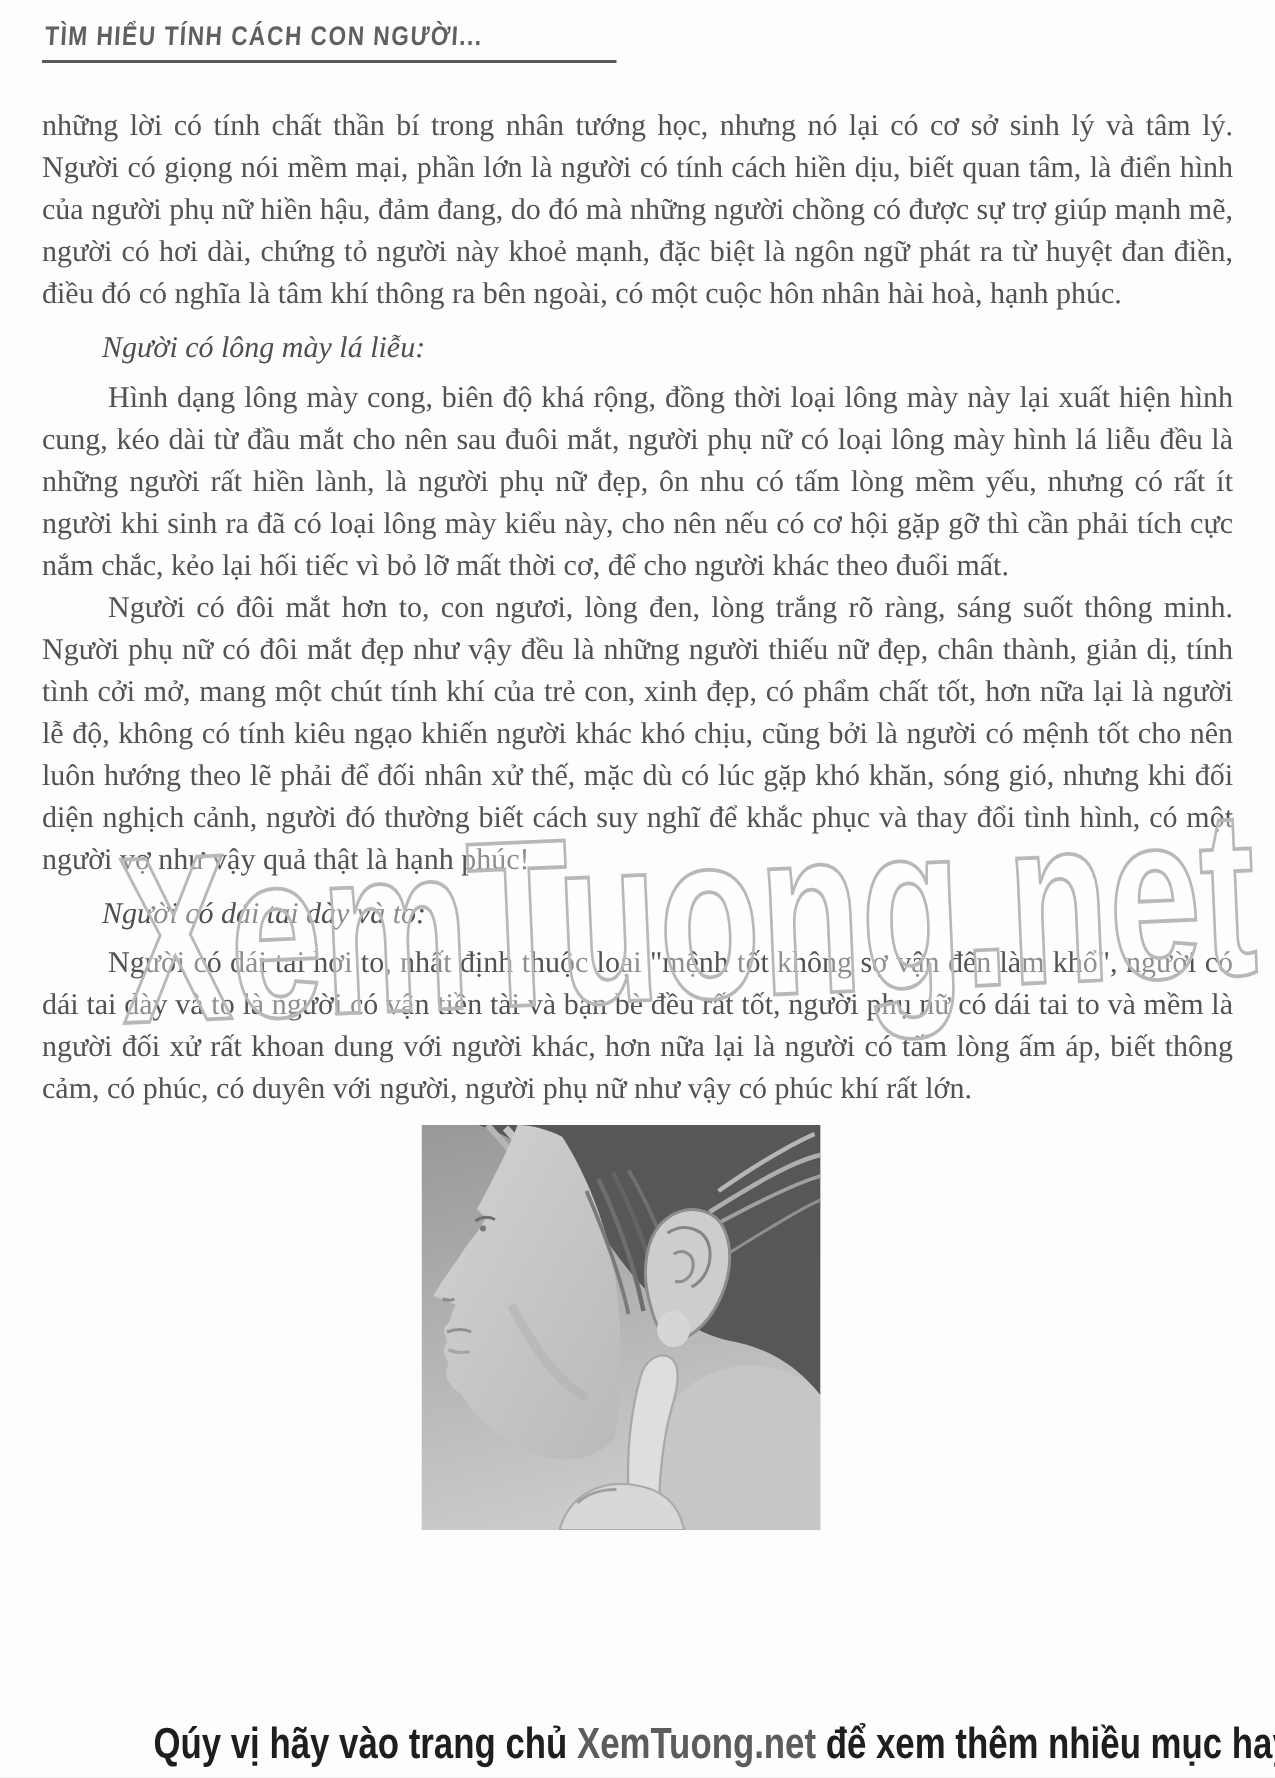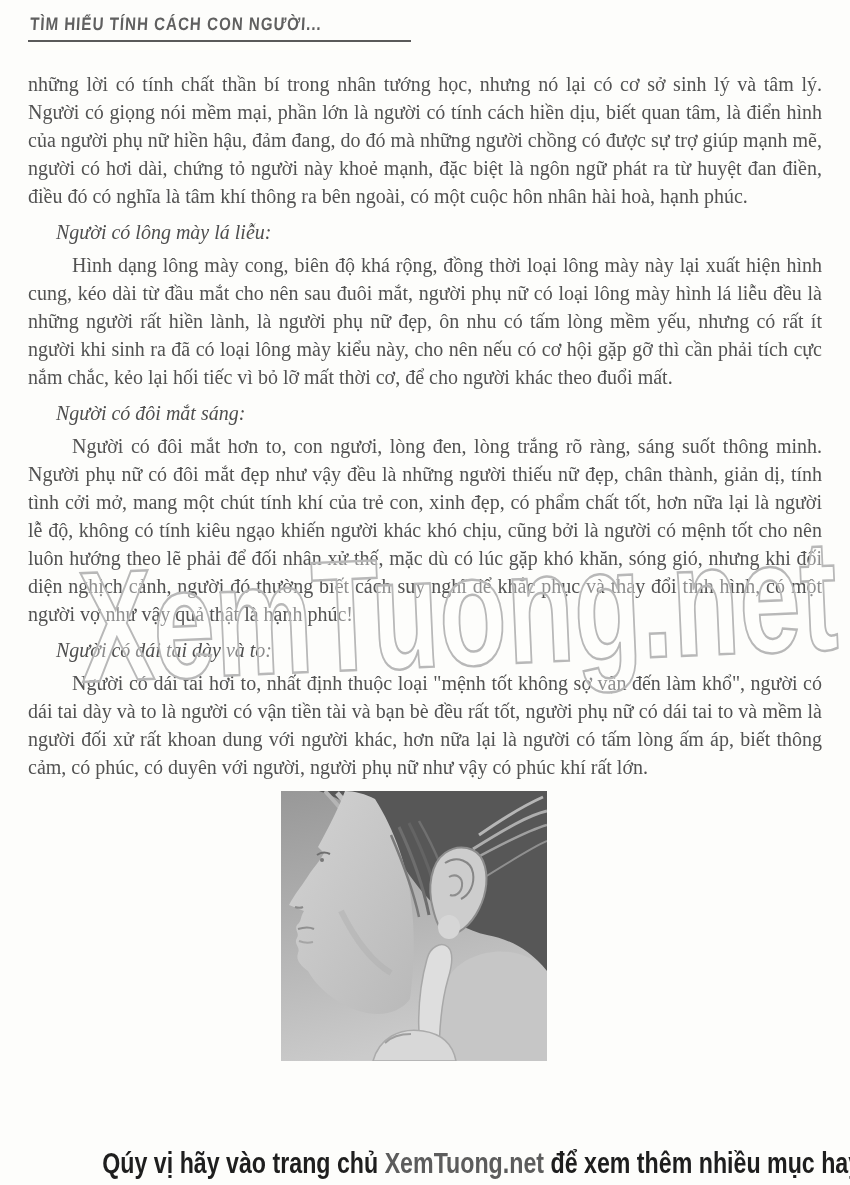--- a/index.html
+++ b/index.html
@@ -38,21 +38,21 @@
     width:794px;
     color:#525252;
     font-size:20px;
     line-height:28px;
     text-align:justify;
     z-index:1;
   }
   .content p { margin:0; text-indent:44px; }
   .content p.no-indent { text-indent:0; }
   .sec-heading {
-    margin:9px 0 6px 28px;
+    margin:9px 0 6px 40px;
     font-size:20px;
     line-height:26px;
     font-style:italic;
     font-weight:normal;
     color:#4e4e4e;
     text-align:left;
   }
 
   
   .watermark {
@@ -95,21 +95,20 @@
     </span>
   </div>
 
   <div class="content">
 
     <p class="no-indent">những lời có tính chất thần bí trong nhân tướng học, nhưng nó lại có cơ sở sinh lý và tâm lý. Người có giọng nói mềm mại, phần lớn là người có tính cách hiền dịu, biết quan tâm, là điển hình của người phụ nữ hiền hậu, đảm đang, do đó mà những người chồng có được sự trợ giúp mạnh mẽ, người có hơi dài, chứng tỏ người này khoẻ mạnh, đặc biệt là ngôn ngữ phát ra từ huyệt đan điền, điều đó có nghĩa là tâm khí thông ra bên ngoài, có một cuộc hôn nhân hài hoà, hạnh phúc.</p>
 
     <h3 class="sec-heading">Người có lông mày lá liễu:</h3>
     <p>Hình dạng lông mày cong, biên độ khá rộng, đồng thời loại lông mày này lại xuất hiện hình cung, kéo dài từ đầu mắt cho nên sau đuôi mắt, người phụ nữ có loại lông mày hình lá liễu đều là những người rất hiền lành, là người phụ nữ đẹp, ôn nhu có tấm lòng mềm yếu, nhưng có rất ít người khi sinh ra đã có loại lông mày kiểu này, cho nên nếu có cơ hội gặp gỡ thì cần phải tích cực nắm chắc, kẻo lại hối tiếc vì bỏ lỡ mất thời cơ, để cho người khác theo đuổi mất.</p>
 
-    <h3 class="sec-heading">Người có đôi mắt sáng:</h3>
     <p>Người có đôi mắt hơn to, con ngươi, lòng đen, lòng trắng rõ ràng, sáng suốt thông minh. Người phụ nữ có đôi mắt đẹp như vậy đều là những người thiếu nữ đẹp, chân thành, giản dị, tính tình cởi mở, mang một chút tính khí của trẻ con, xinh đẹp, có phẩm chất tốt, hơn nữa lại là người lễ độ, không có tính kiêu ngạo khiến người khác khó chịu, cũng bởi là người có mệnh tốt cho nên luôn hướng theo lẽ phải để đối nhân xử thế, mặc dù có lúc gặp khó khăn, sóng gió, nhưng khi đối diện nghịch cảnh, người đó thường biết cách suy nghĩ để khắc phục và thay đổi tình hình, có một người vợ như vậy quả thật là hạnh phúc!</p>
 
     <h3 class="sec-heading">Người có dái tai dày và to:</h3>
     <p>Người có dái tai hơi to, nhất định thuộc loại "mệnh tốt không sợ vận đến làm khổ", người có dái tai dày và to là người có vận tiền tài và bạn bè đều rất tốt, người phụ nữ có dái tai to và mềm là người đối xử rất khoan dung với người khác, hơn nữa lại là người có tấm lòng ấm áp, biết thông cảm, có phúc, có duyên với người, người phụ nữ như vậy có phúc khí rất lớn.</p>
 
     <div class="figure-wrap">
       <svg class="photo" viewBox="0 0 266 270" xmlns="http://www.w3.org/2000/svg" role="img">
         <defs>
           <linearGradient id="bgGrad" x1="0" y1="0" x2="0.25" y2="1">
             <stop offset="0" stop-color="#989898"></stop>

